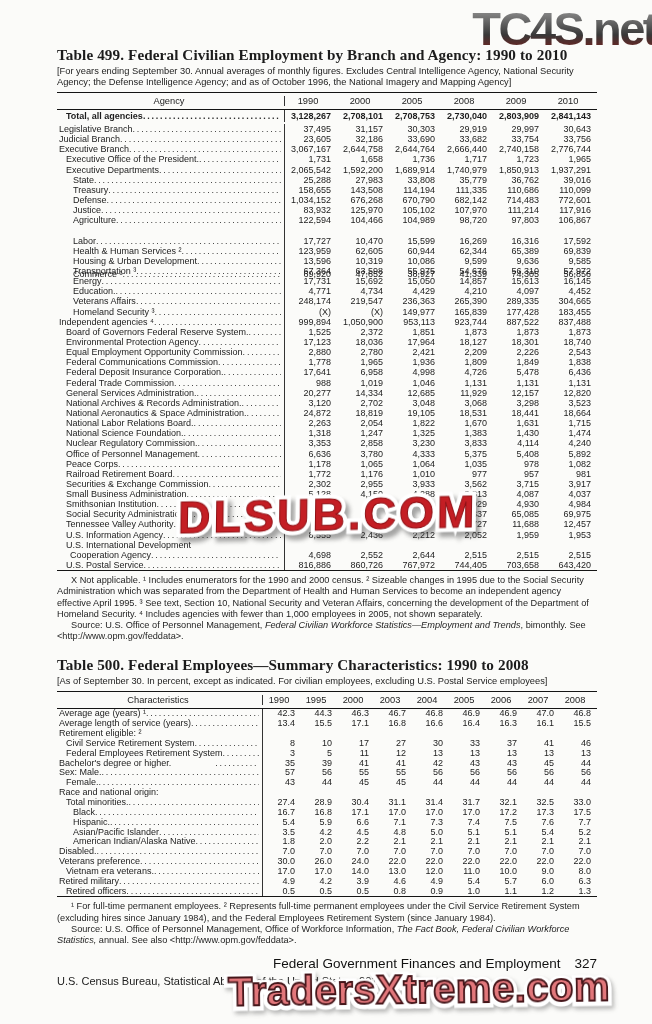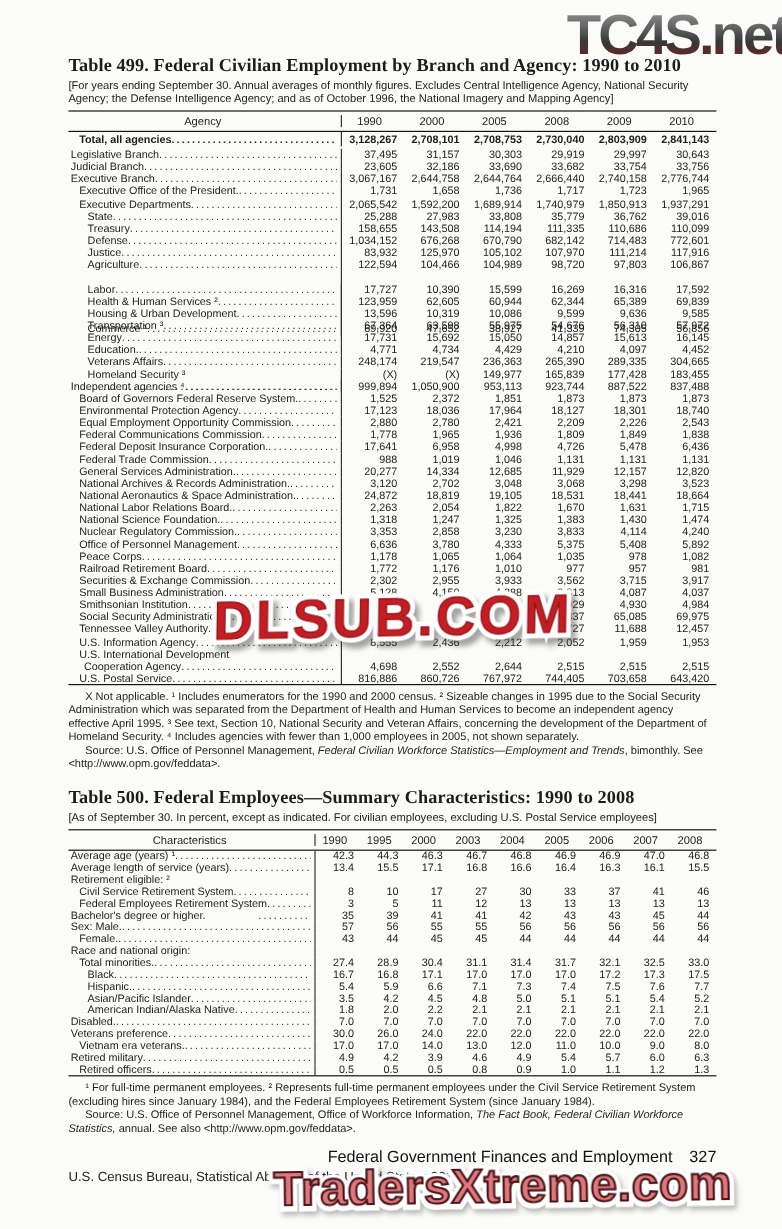--- a/index.html
+++ b/index.html
@@ -257,21 +257,21 @@
             <div class="val">56,856</div>
           </div>
           <div class="row">
             <div class="lblcol">
               <div class="lbl-inner" style="padding-left: 16px;">
                 <span class="lbl-txt">Labor</span>
                 <span class="dots"></span>
               </div>
             </div>
             <div class="val">17,727</div>
-            <div class="val">10,390</div>
+            <div class="val">10,470</div>
             <div class="val">15,599</div>
             <div class="val">16,269</div>
             <div class="val">16,316</div>
             <div class="val">17,592</div>
           </div>
           <div class="row">
             <div class="lblcol">
               <div class="lbl-inner" style="padding-left: 16px; justify-content: flex-end;">
                 <span class="lbl-txt">Health &amp; Human Services ²</span>
                 <span class="dots"></span>
@@ -349,21 +349,21 @@
             </div>
             <div class="val">248,174</div>
             <div class="val">219,547</div>
             <div class="val">236,363</div>
             <div class="val">265,390</div>
             <div class="val">289,335</div>
             <div class="val">304,665</div>
           </div>
           <div class="row">
             <div class="lblcol">
-              <div class="lbl-inner" style="padding-left: 16px; flex-direction: column;">
+              <div class="lbl-inner" style="padding-left: 16px;">
                 <span class="lbl-txt">Homeland Security ³</span>
                 <span class="dots"></span>
               </div>
             </div>
             <div class="val">(X)</div>
             <div class="val">(X)</div>
             <div class="val">149,977</div>
             <div class="val">165,839</div>
             <div class="val">177,428</div>
             <div class="val">183,455</div>

